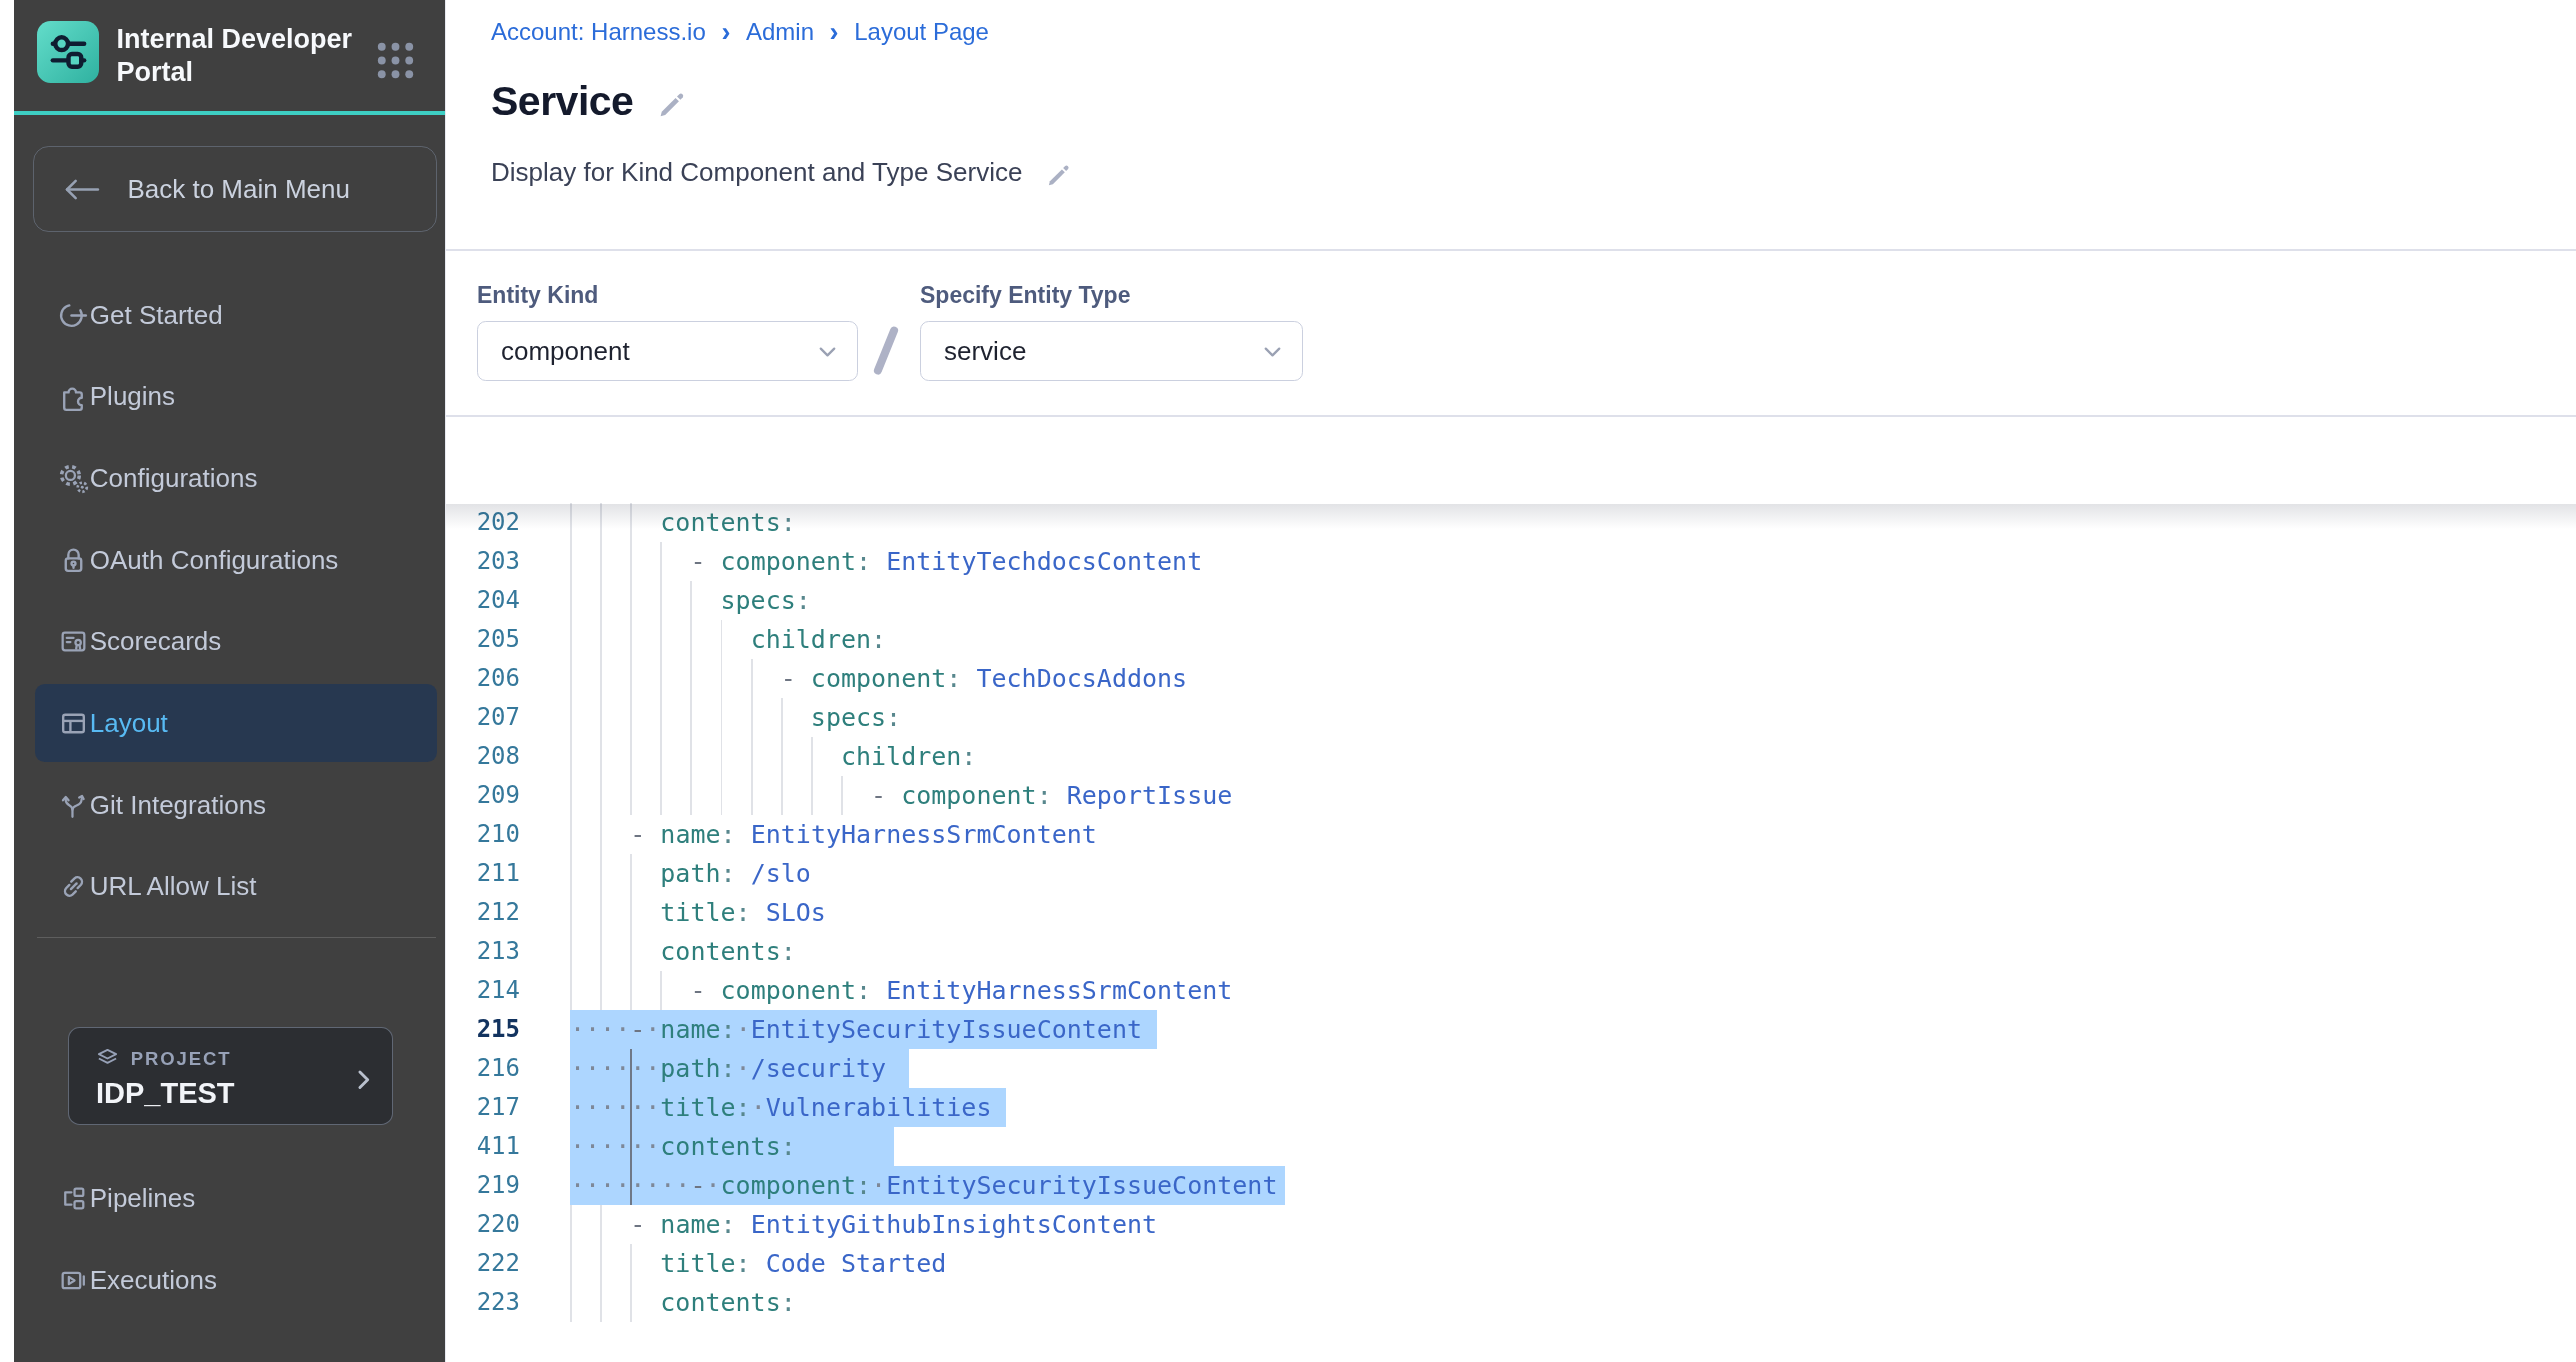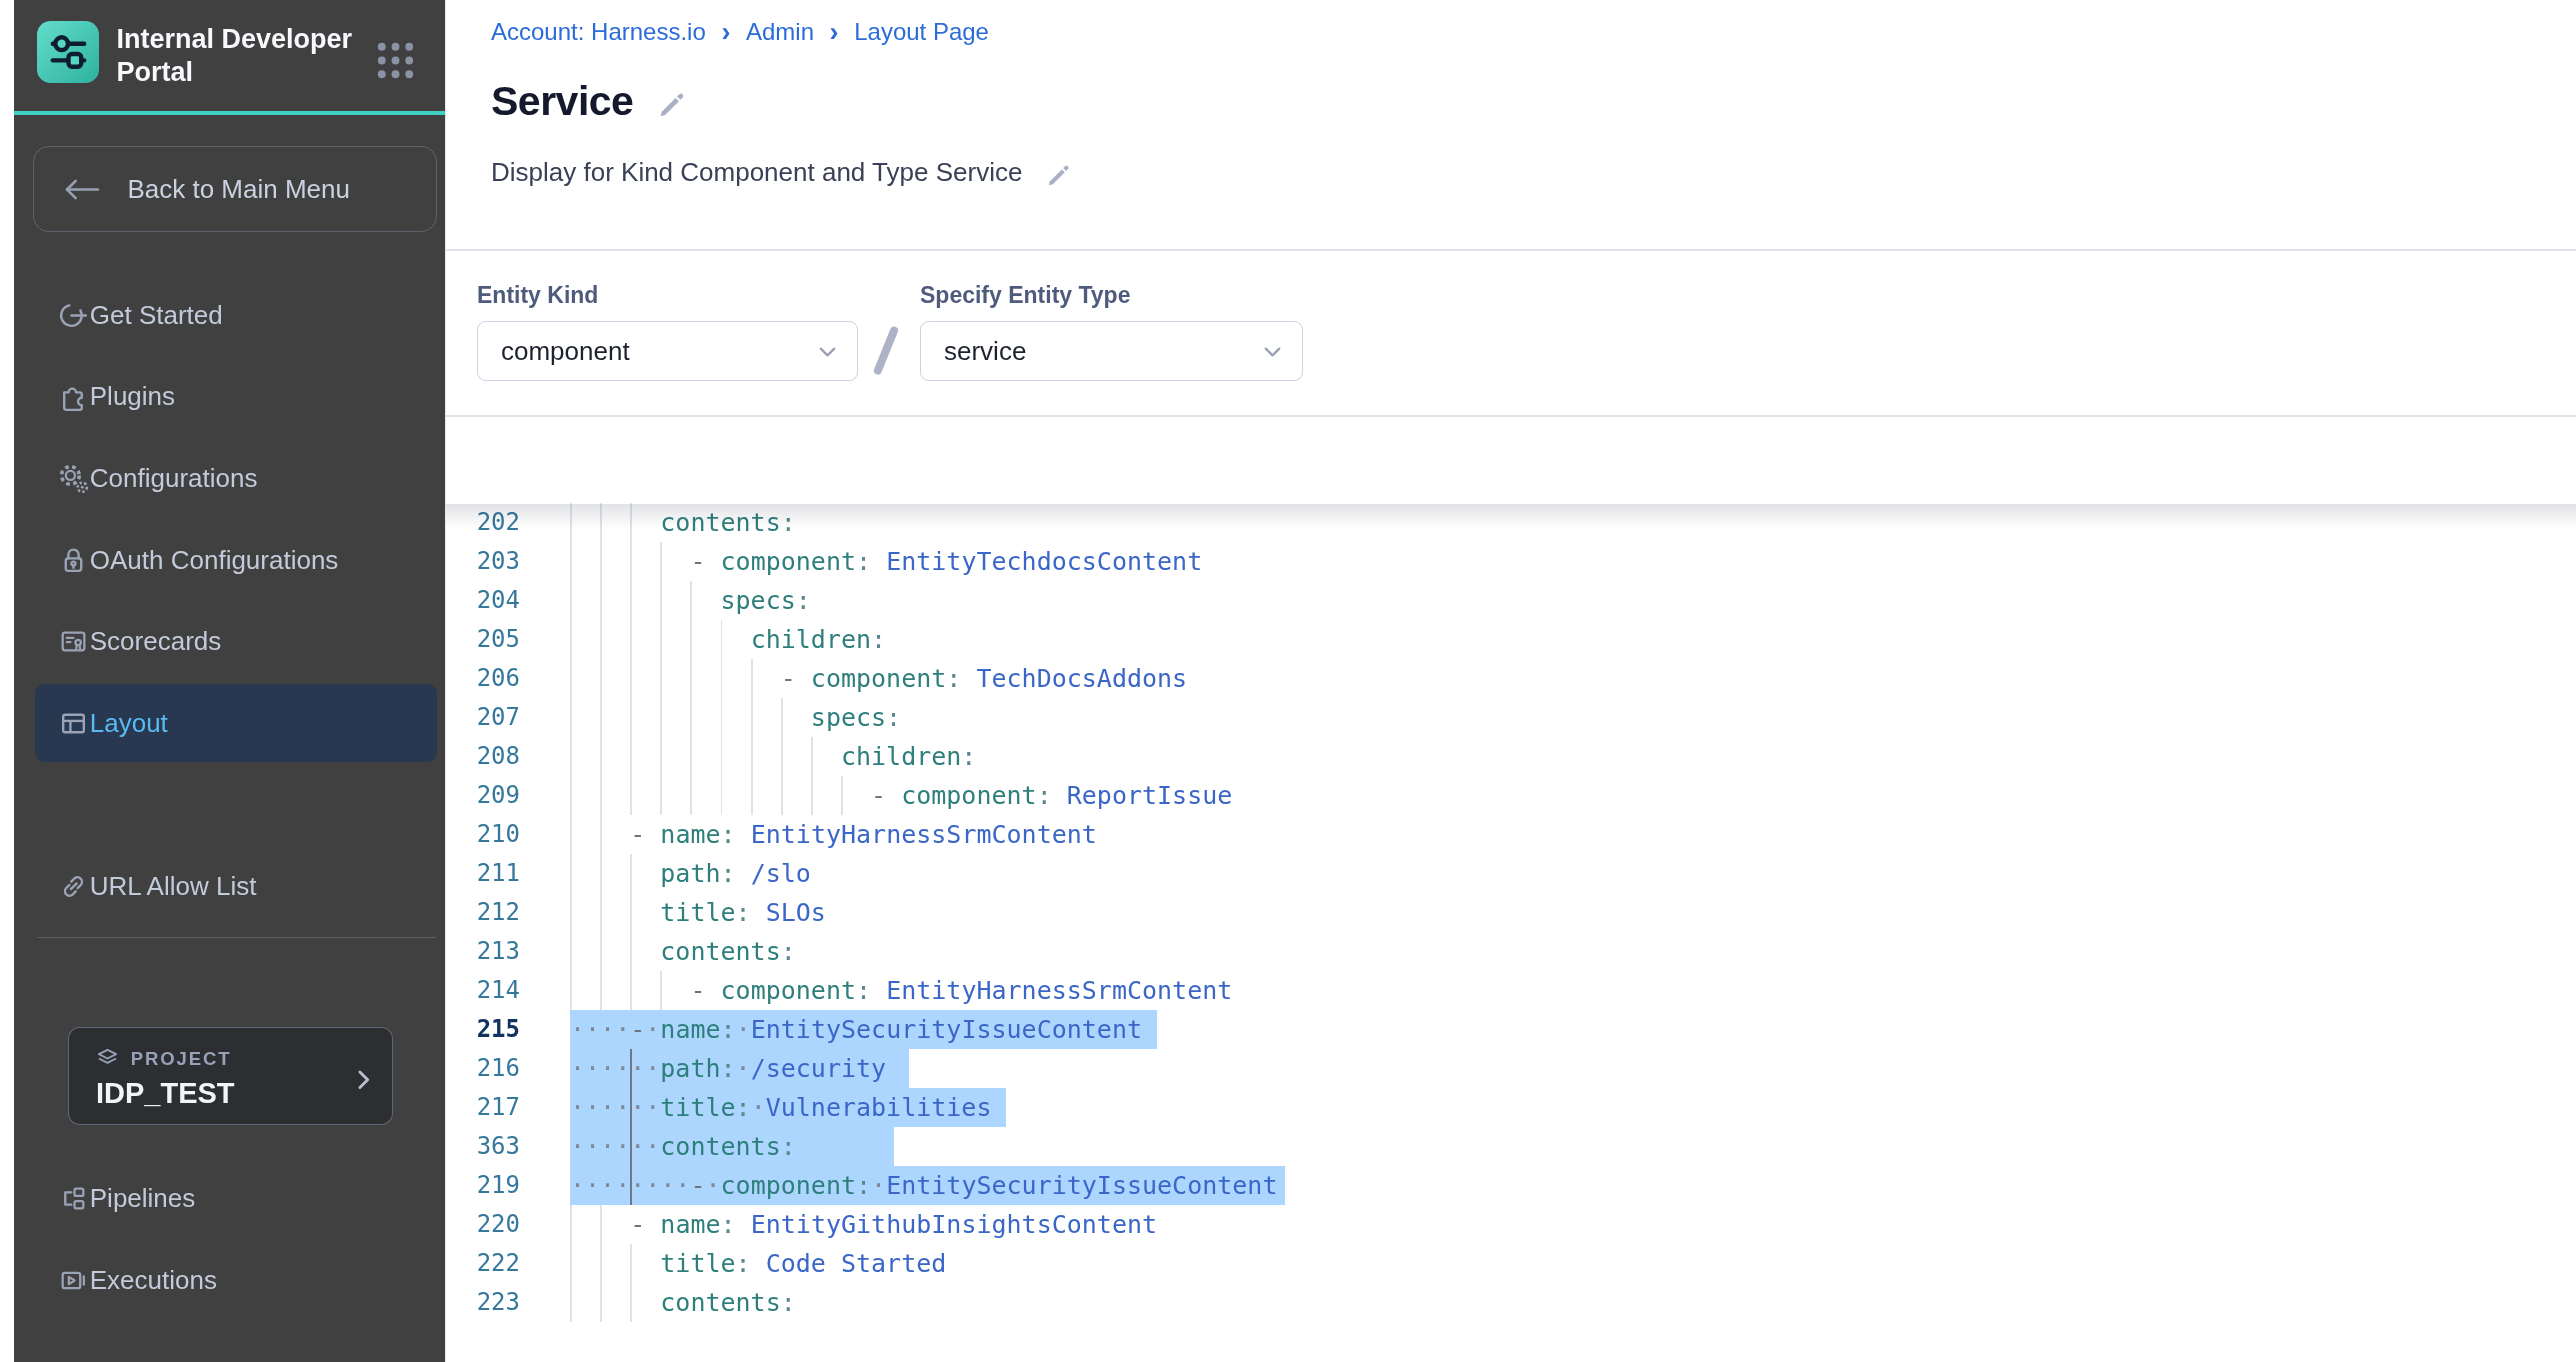--- a/index.html
+++ b/index.html
@@ -207,20 +207,31 @@
       <span class="icon">
         <svg width="33" height="33" viewBox="0 0 32 32" fill="none" stroke="#9AA3B6" stroke-width="2.3" stroke-linejoin="round">
           <rect x="6" y="7.5" width="20" height="17" rx="2"></rect>
           <line x1="6" y1="13.5" x2="26" y2="13.5"></line>
           <line x1="13" y1="13.5" x2="13" y2="24.5"></line>
         </svg>
       </span>
       <span class="label">Layout</span>
     </div>
 
+    <div class="nav-item" style="top:766px">
+      <span class="icon">
+        <svg width="33" height="33" viewBox="0 0 32 32" fill="none" stroke="#9AA3B6" stroke-width="2.2" stroke-linecap="round" stroke-linejoin="round">
+          <path d="M15 27 v-7 c0 -5 -6.5 -3.5 -6.5 -9 v-2.5"></path>
+          <path d="M5.8 11 L8.5 7.8 L11.2 11"></path>
+          <path d="M15 20 c0 -5 7.5 -3 8.5 -8 l0.5 -2.5"></path>
+          <path d="M21.5 8.3 L24.3 6.8 L25.8 9.8"></path>
+        </svg>
+      </span>
+      <span class="label">Git Integrations</span>
+    </div>
 
     <div class="nav-item" style="top:847px">
       <span class="icon">
         <svg width="33" height="33" viewBox="0 0 32 32" fill="none" stroke="#9AA3B6" stroke-width="2.3" stroke-linecap="round">
           <path d="M13.5 18.5 l5.5 -5.5"></path>
           <path d="M12 14.5 l-3.2 3.2 a4.4 4.4 0 0 0 6.2 6.2 l3.2 -3.2"></path>
           <path d="M20 17.5 l3.2 -3.2 a4.4 4.4 0 0 0 -6.2 -6.2 l-3.2 3.2"></path>
         </svg>
       </span>
       <span class="label">URL Allow List</span>
@@ -389,21 +400,21 @@
         </div>
         <div class="code-line">
           <div class="gutter">216</div>
           <div class="line-body"><div class="guide" style="left: 0ch;"></div><div class="guide" style="left: 2ch;"></div><div class="guide" style="left: 4ch;"></div><div class="sel-bg" style="width: 22.5ch;"></div><div class="guide active-g" style="left: 4ch;"></div><pre class="code-text"><span class="tk-ws">······</span><span class="tk-key">path</span><span class="tk-colon">:</span><span class="tk-ws">·</span><span class="tk-val">/security</span></pre></div>
         </div>
         <div class="code-line">
           <div class="gutter">217</div>
           <div class="line-body"><div class="guide" style="left: 0ch;"></div><div class="guide" style="left: 2ch;"></div><div class="guide" style="left: 4ch;"></div><div class="sel-bg" style="width: 29ch;"></div><div class="guide active-g" style="left: 4ch;"></div><pre class="code-text"><span class="tk-ws">······</span><span class="tk-key">title</span><span class="tk-colon">:</span><span class="tk-ws">·</span><span class="tk-val">Vulnerabilities</span></pre></div>
         </div>
         <div class="code-line">
-          <div class="gutter">363</div>
+          <div class="gutter">411</div>
           <div class="line-body"><div class="guide" style="left: 0ch;"></div><div class="guide" style="left: 2ch;"></div><div class="guide" style="left: 4ch;"></div><div class="sel-bg" style="width: 21.5ch;"></div><div class="guide active-g" style="left: 4ch;"></div><pre class="code-text"><span class="tk-ws">······</span><span class="tk-key">contents</span><span class="tk-colon">:</span></pre></div>
         </div>
         <div class="code-line">
           <div class="gutter">219</div>
           <div class="line-body"><div class="guide" style="left: 0ch;"></div><div class="guide" style="left: 2ch;"></div><div class="guide" style="left: 4ch;"></div><div class="guide" style="left: 6ch;"></div><div class="sel-bg" style="width: 47.5ch;"></div><div class="guide active-g" style="left: 4ch;"></div><pre class="code-text"><span class="tk-ws">········</span><span class="tk-dash">-</span><span class="tk-ws">·</span><span class="tk-key">component</span><span class="tk-colon">:</span><span class="tk-ws">·</span><span class="tk-val">EntitySecurityIssueContent</span></pre></div>
         </div>
         <div class="code-line">
           <div class="gutter">220</div>
           <div class="line-body"><div class="guide" style="left: 0ch;"></div><div class="guide" style="left: 2ch;"></div><pre class="code-text"><span class="tk-ws">    </span><span class="tk-dash">-</span><span class="tk-ws"> </span><span class="tk-key">name</span><span class="tk-colon">:</span><span class="tk-ws"> </span><span class="tk-val">EntityGithubInsightsContent</span></pre></div>
         </div>

